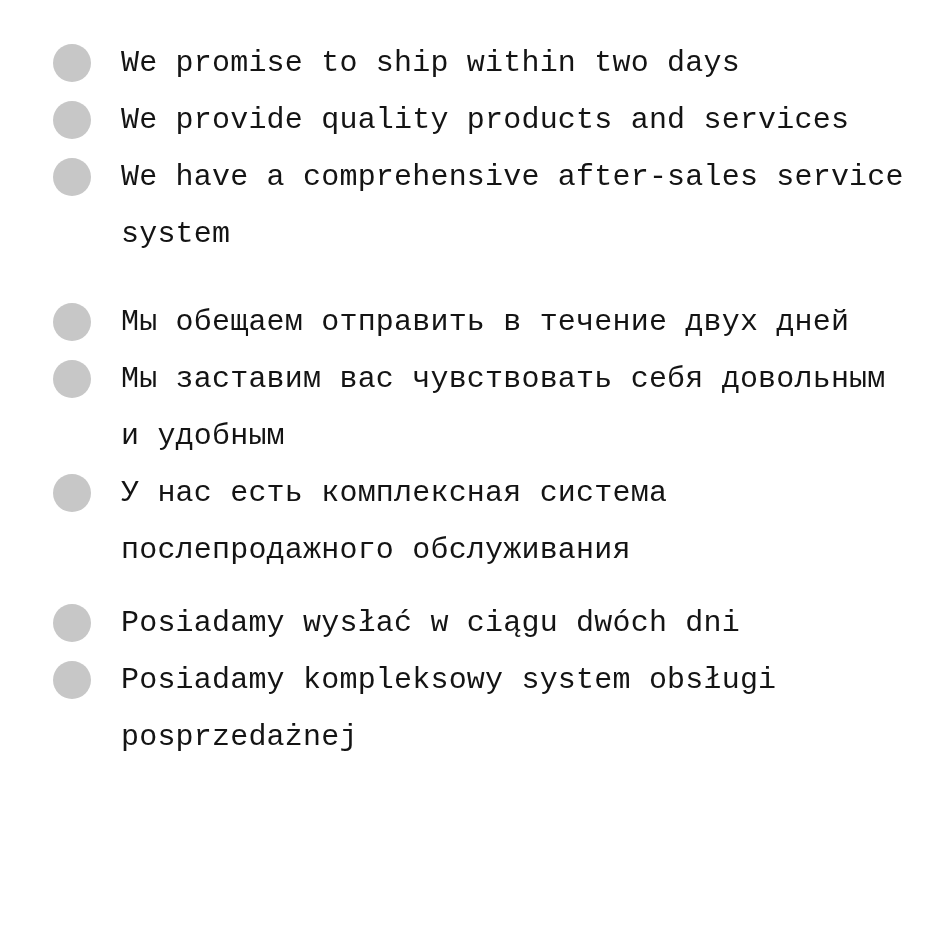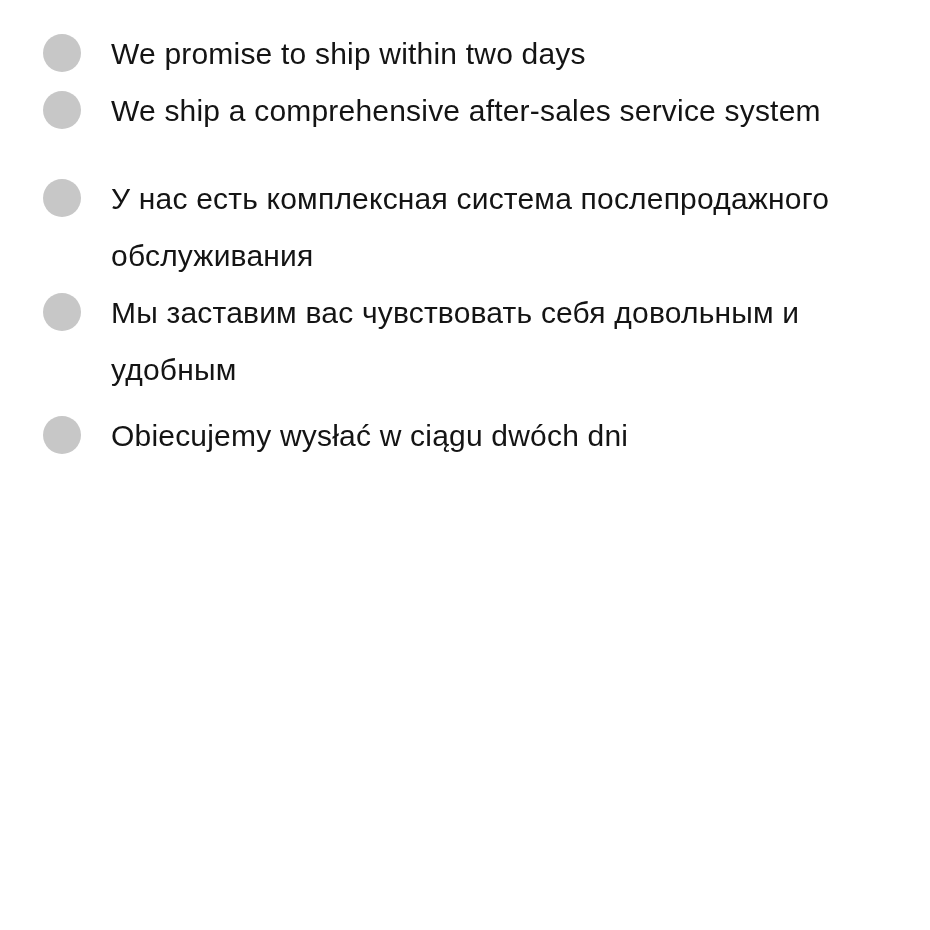--- a/index.html
+++ b/index.html
@@ -10,21 +10,22 @@
     width: 930px;
     height: 930px;
     background: var(--page-bg, #ffffff);
     font-family: "Liberation Sans", "DejaVu Sans", sans-serif;
     overflow: hidden;
   }
   .content {
     padding: 19px 0 0 37px;
   }
   .block {
-    margin: 6px;
+    margin: 16px;
+    font-family: Liberation Mono, monospace;
   }
   .block-russian {
     margin-top: 31px;
   }
   .block-polish {
     margin-top: 9px;
   }
   .item {
     display: flex;
     align-items: flex-start;
@@ -50,32 +51,44 @@
 <body style="--page-bg: #ffffff; --bullet-color: #c7c7c7; --text-color: #141414;">
 
 <main class="content" id="content">
     <section class="block block-english">
       <div class="item">
         <span class="bullet"></span>
         <span class="text">We promise to ship within two days</span>
       </div>
       <div class="item">
         <span class="bullet"></span>
-        <span class="text">We ship a comprehensive after-sales service system</span>
+        <span class="text">We provide quality products and services</span>
+      </div>
+      <div class="item">
+        <span class="bullet"></span>
+        <span class="text">We have a comprehensive after-sales service system</span>
       </div>
     </section>
     <section class="block block-russian">
       <div class="item">
         <span class="bullet"></span>
-        <span class="text">У нас есть комплексная система послепродажного обслуживания</span>
+        <span class="text">Мы обещаем отправить в течение двух дней</span>
       </div>
       <div class="item">
         <span class="bullet"></span>
         <span class="text">Мы заставим вас чувствовать себя довольным и удобным</span>
       </div>
+      <div class="item">
+        <span class="bullet"></span>
+        <span class="text">У нас есть комплексная система послепродажного обслуживания</span>
+      </div>
     </section>
     <section class="block block-polish">
       <div class="item">
         <span class="bullet"></span>
-        <span class="text">Obiecujemy wysłać w ciągu dwóch dni</span>
+        <span class="text">Posiadamy wysłać w ciągu dwóch dni</span>
+      </div>
+      <div class="item">
+        <span class="bullet"></span>
+        <span class="text">Posiadamy kompleksowy system obsługi posprzedażnej</span>
       </div>
     </section>
   </main>
 
 </body></html>

